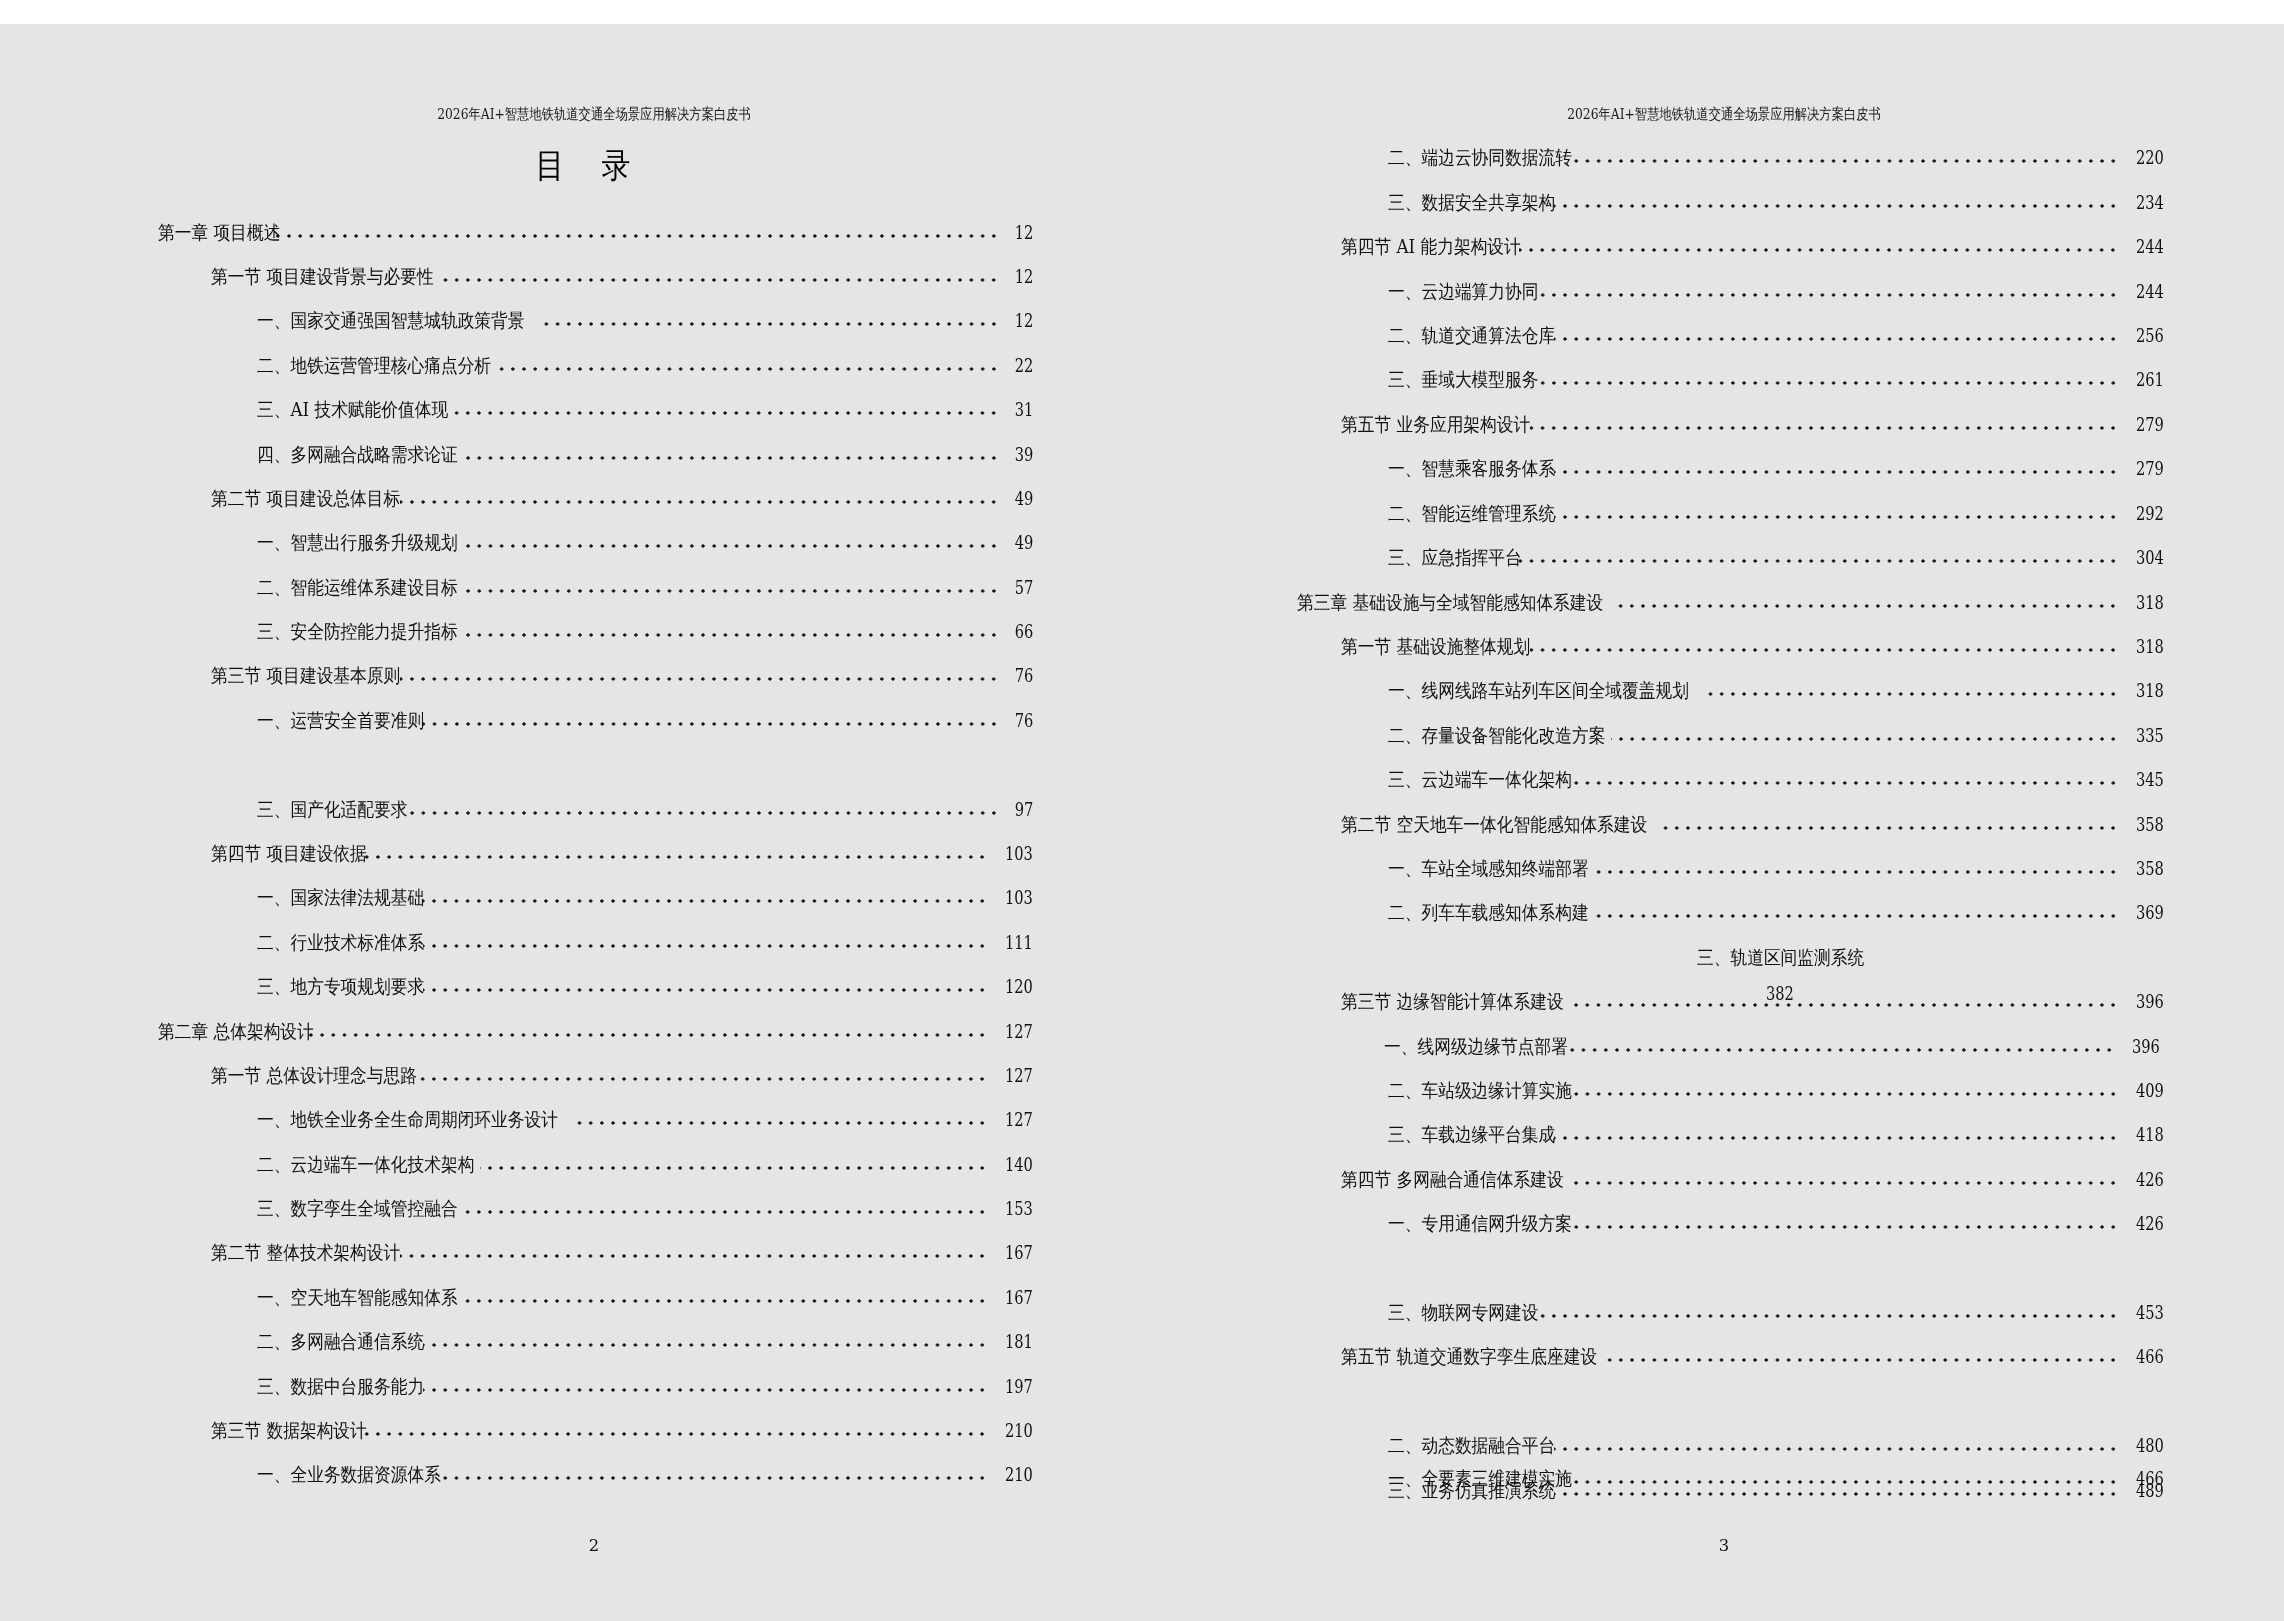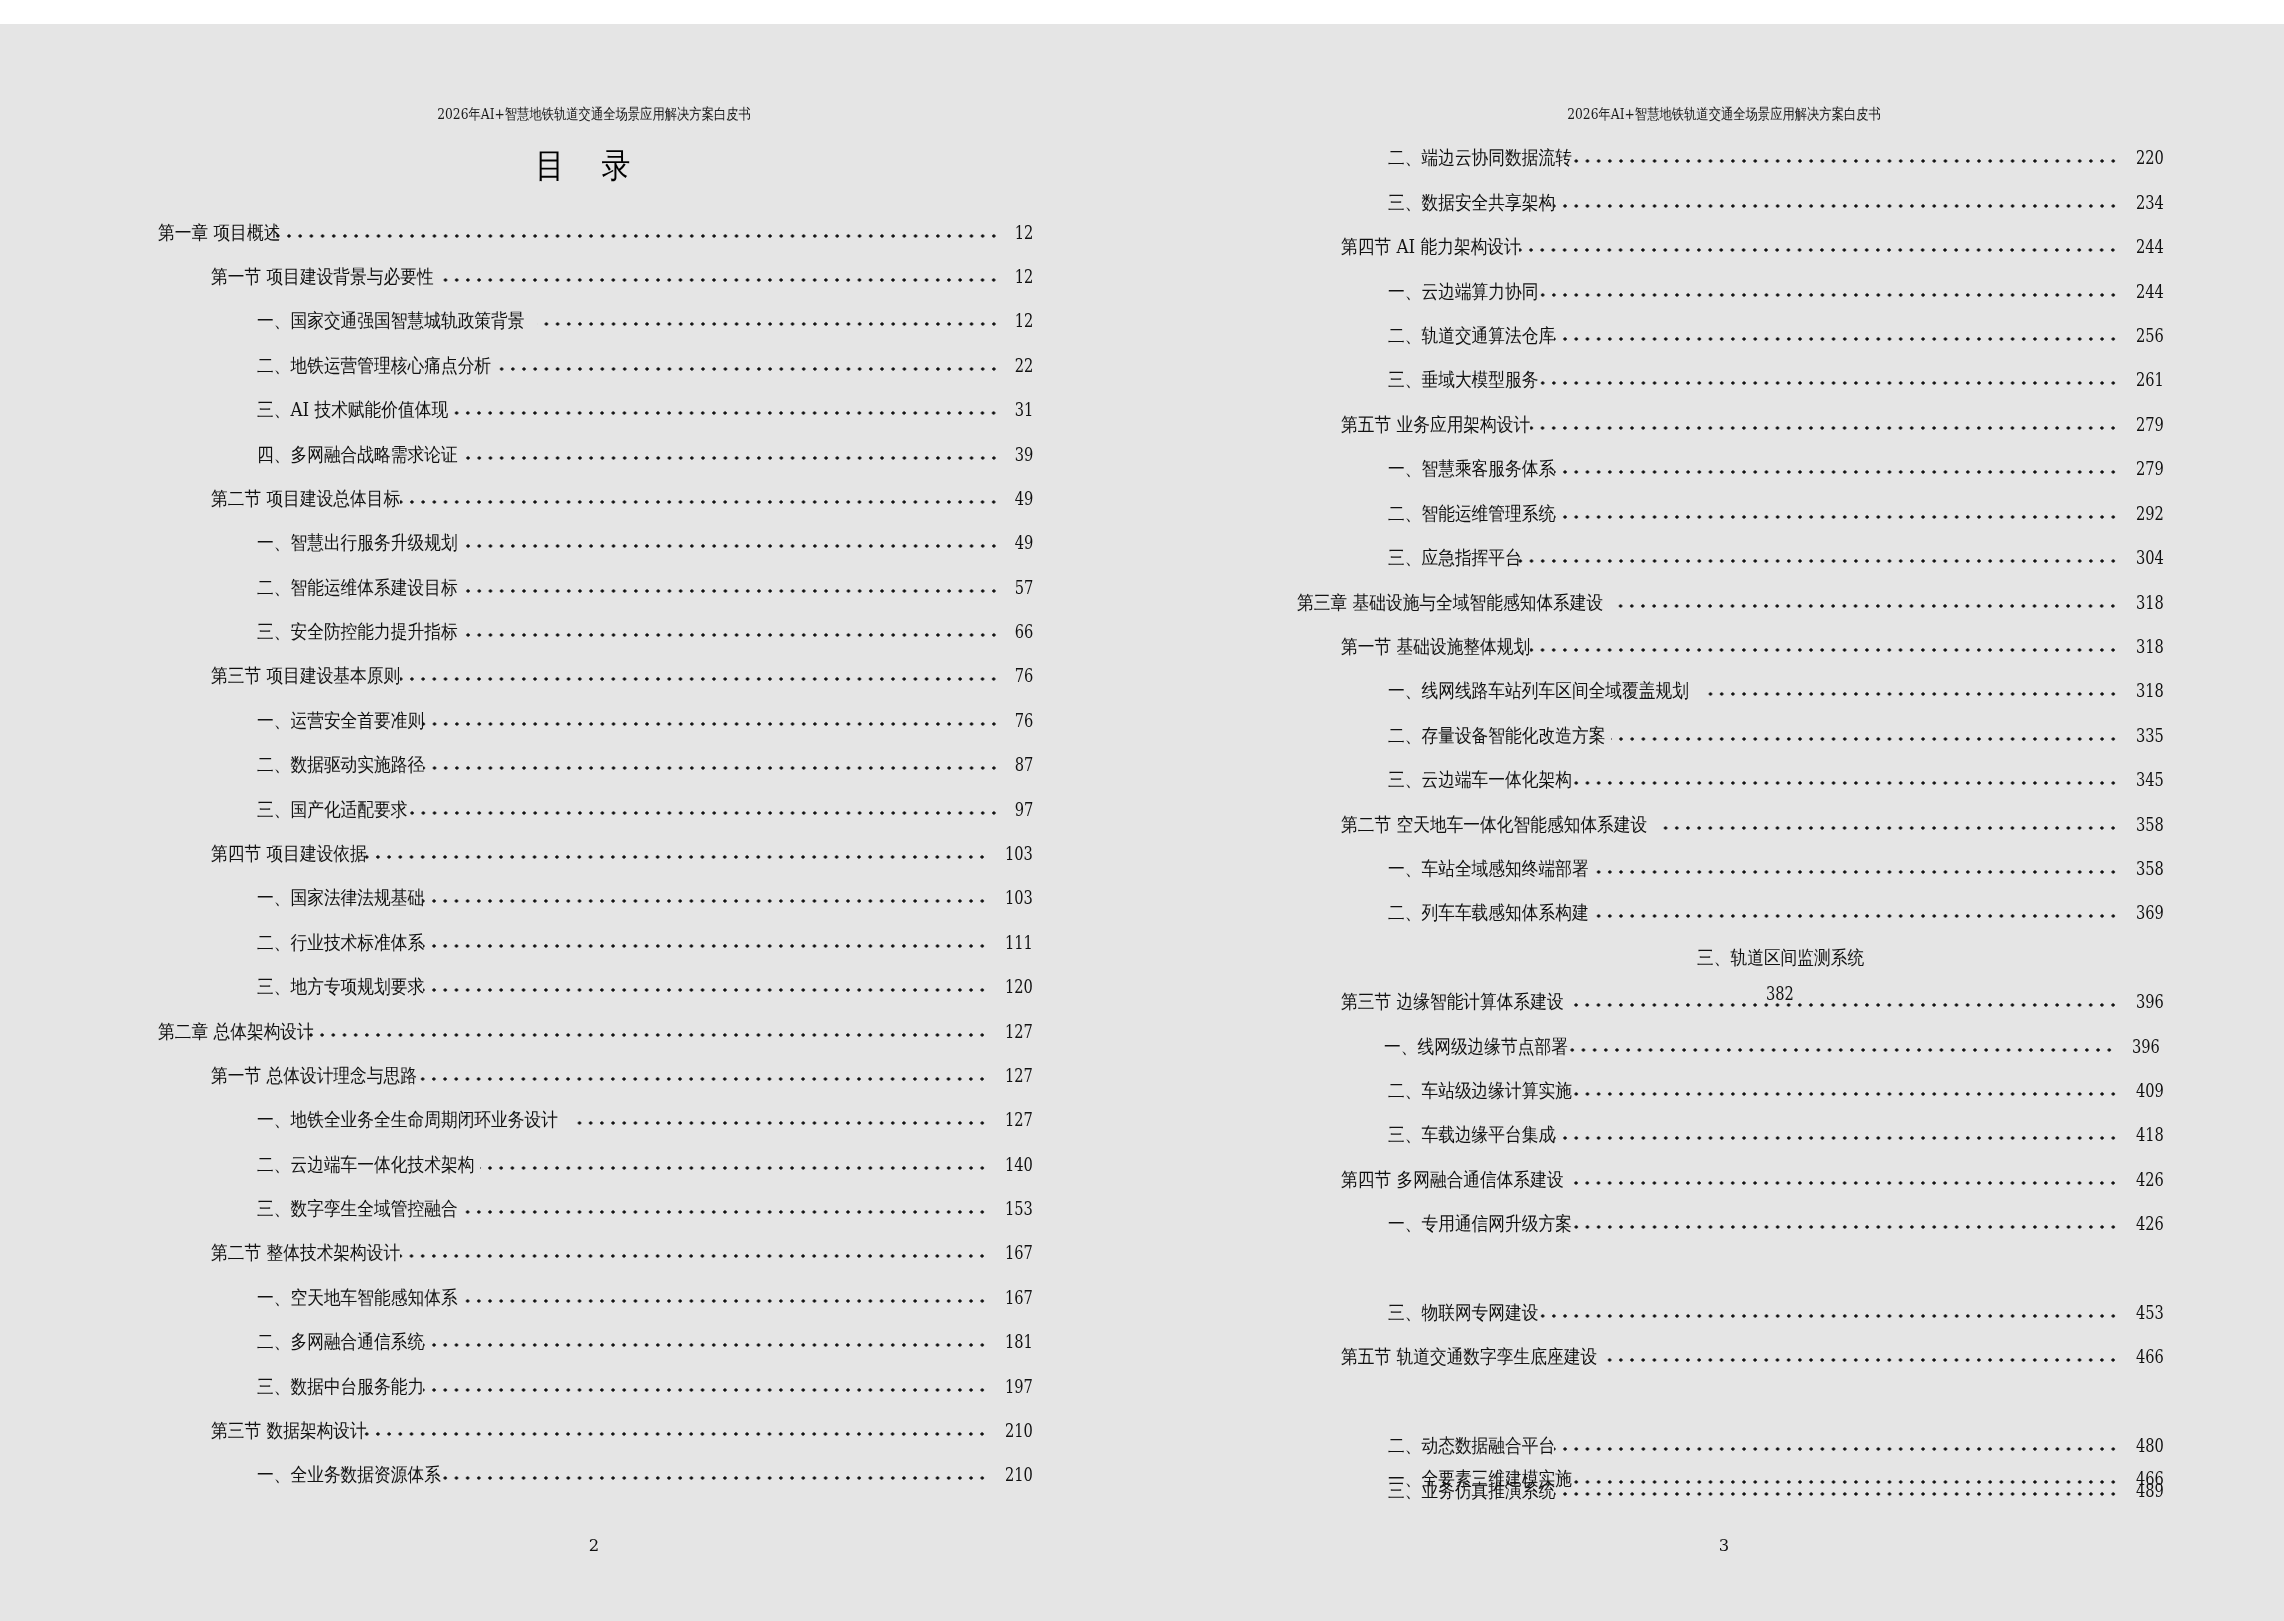--- a/index.html
+++ b/index.html
@@ -159,25 +159,20 @@
       <li class="toc-row" style="top: 637px; left: 211px; width: 822px;">
     <span class="label">第三节  项目建设基本原则</span>
     <span class="leader"></span>
     <span class="pageno">76</span>
   </li>
       <li class="toc-row" style="top: 682px; left: 257px; width: 776px;">
     <span class="label">一、运营安全首要准则</span>
     <span class="leader"></span>
     <span class="pageno">76</span>
   </li>
-      <li class="toc-row" style="top: 726px; left: 257px; width: 776px;">
-    <span class="label">二、数据驱动实施路径</span>
-    <span class="leader"></span>
-    <span class="pageno">87</span>
-  </li>
       <li class="toc-row" style="top: 771px; left: 257px; width: 776px;">
     <span class="label">三、国产化适配要求</span>
     <span class="leader"></span>
     <span class="pageno">97</span>
   </li>
       <li class="toc-row" style="top: 815px; left: 211px; width: 822px;">
     <span class="label">第四节  项目建设依据</span>
     <span class="leader"></span>
     <span class="pageno">103</span>
   </li>

